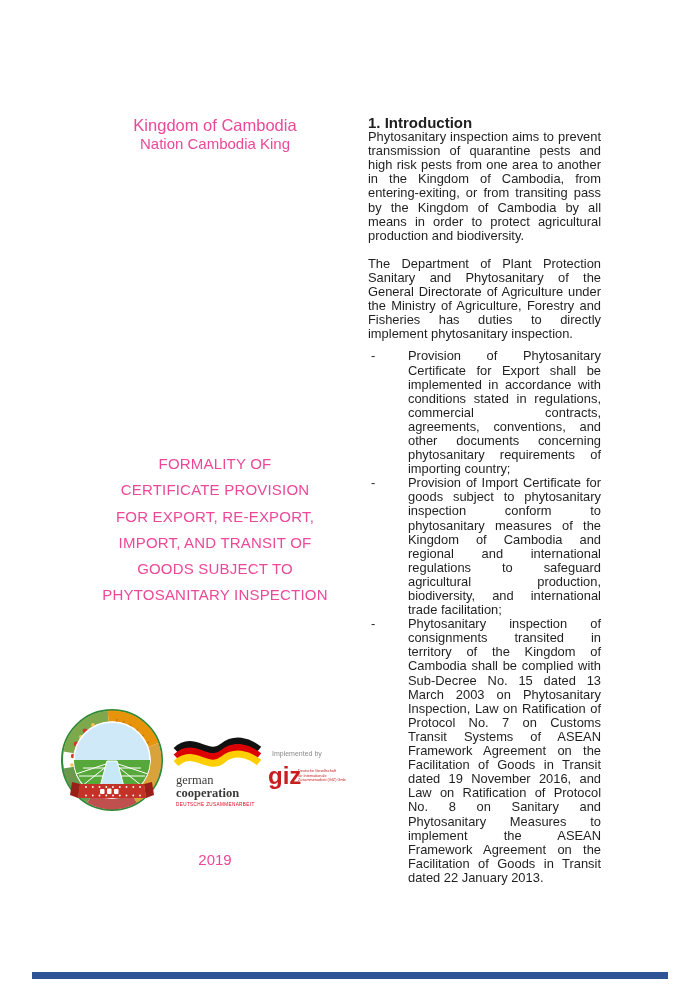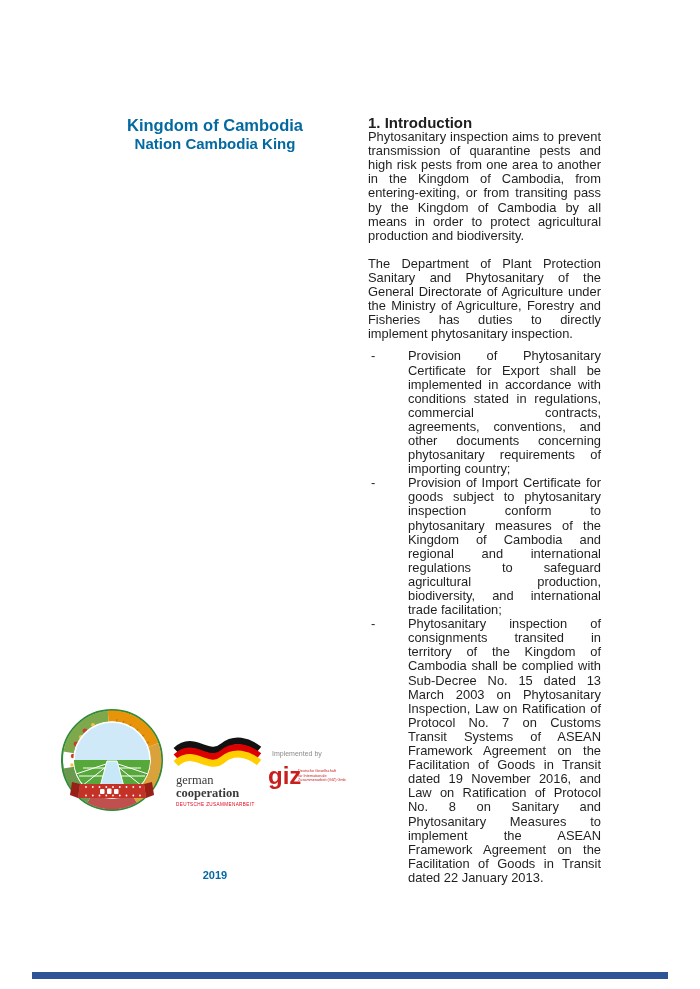--- a/index.html
+++ b/index.html
@@ -4,33 +4,33 @@
 <style>
   html,body{margin:0;padding:0;}
   body{
     width:700px;height:989px;background:#ffffff;
     font-family:"Liberation Sans",sans-serif;
     -webkit-font-smoothing:antialiased;
   }
   .page{position:relative;width:700px;height:989px;background:#ffffff;overflow:hidden;}
 
   
-  .blue{color:#0369a1;font-weight:700;}
+  .blue{color:#ec4899;font-weight:400;}
   .kh{position:absolute;left:55px;top:116px;width:320px;text-align:center;}
   .kh .l1{font-size:16.5px;line-height:19px;}
   .kh .l2{font-size:15px;line-height:17px;}
 
   .org{position:absolute;left:55px;top:282px;width:320px;text-align:center;
        font-size:14.5px;line-height:17px;}
   .org .spacer{height:11px;}
 
   .doc-title{position:absolute;left:38px;top:451px;width:354px;text-align:center;
        font-size:15px;line-height:26.3px;letter-spacing:0.2px;}
 
-  .year{position:absolute;left:55px;top:869px;width:320px;text-align:center;font-size:11px;}
+  .year{position:absolute;left:55px;top:851px;width:320px;text-align:center;font-size:15px;}
 
   
   .emblem{position:absolute;left:60px;top:708px;width:104px;height:104px;}
   .gc-logo{position:absolute;left:170px;top:736px;width:95px;height:72px;}
   .giz-logo{position:absolute;left:262px;top:746px;width:84px;height:46px;}
   svg text{font-family:"Liberation Sans",sans-serif;}
   svg text.serifish{font-family:"Liberation Serif",serif;}
 
   
   .rcol{position:absolute;left:368px;top:116px;width:233px;
@@ -49,20 +49,28 @@
 <body>
 
 <div class="page">
 
   <div class="kh blue">
     <div class="l1">Kingdom of Cambodia</div>
     <div class="l2">Nation Cambodia King</div>
   </div>
 
 
+  <div class="doc-title blue">
+    <div>FORMALITY OF</div>
+    <div>CERTIFICATE PROVISION</div>
+    <div>FOR EXPORT, RE-EXPORT,</div>
+    <div>IMPORT, AND TRANSIT OF</div>
+    <div>GOODS SUBJECT TO</div>
+    <div>PHYTOSANITARY INSPECTION</div>
+  </div>
 
   <svg class="emblem" viewBox="0 0 104 104" xmlns="http://www.w3.org/2000/svg">
     <circle cx="52" cy="52" r="50" fill="#ffffff" stroke="#2e8b3a" stroke-width="2"></circle>
     <g stroke-width="11" fill="none">
       <path d="M8.7 44.4 A44 44 0 0 1 48.2 8.2" stroke="#7da84b"></path>
       <path d="M48.2 8.2 A44 44 0 0 1 93.3 37.0" stroke="#e8940a"></path>
       <path d="M93.3 37.0 A44 44 0 0 1 74.0 90.1" stroke="#d9a23b"></path>
       <path d="M74.0 90.1 A44 44 0 0 1 30.0 90.1" stroke="#c0504d"></path>
       <path d="M30.0 90.1 A44 44 0 0 1 8.7 59.6" stroke="#6a994e"></path>
     </g>

